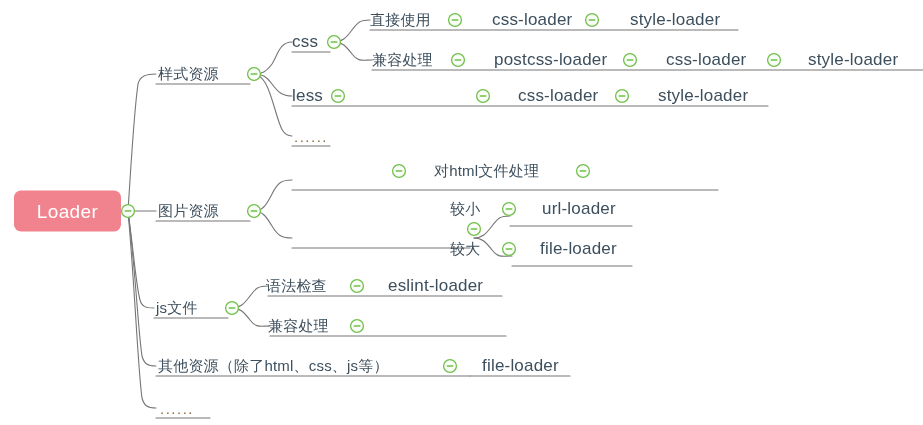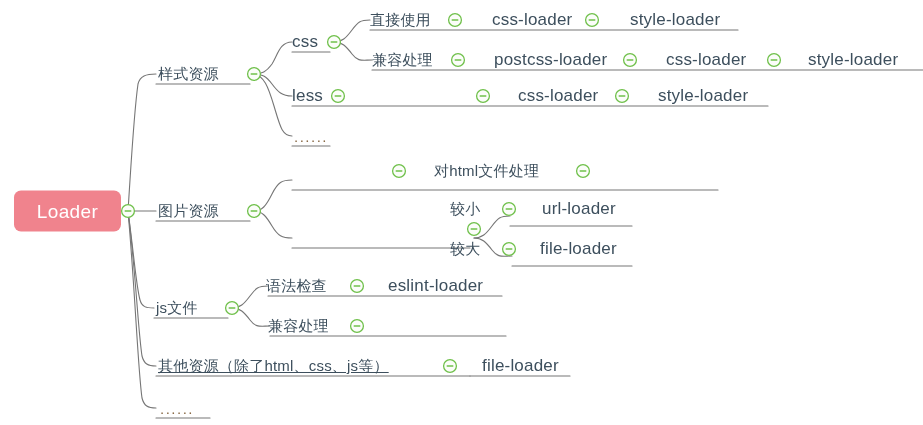--- a/index.html
+++ b/index.html
@@ -274,21 +274,21 @@
   <div class="node" style="left:388px;top:286px;">eslint-loader</div>
 
   <div class="node cn" style="left:268px;top:326px;">兼容处理</div>
   <div class="ico" style="left:357px;top:326px;">
     <svg viewBox="0 0 15 15">
         <circle cx="7.5" cy="7.5" r="6.4" fill="#fbfdf9" stroke="#6fc04a" stroke-width="1.3"></circle>
         <line x1="4.2" y1="7.5" x2="10.8" y2="7.5" stroke="#6fc04a" stroke-width="1.3"></line>
       </svg>
   </div>
 
-  <div class="node cn" style="left:158px;top:366px;text-decoration:underline;">其他资源（除了html、css、js等）</div>
+  <div class="node cn" style="left:158px;top:366px;">其他资源（除了html、css、js等）</div>
   <div class="ico" style="left:450px;top:366px;">
     <svg viewBox="0 0 15 15">
         <circle cx="7.5" cy="7.5" r="6.4" fill="#fbfdf9" stroke="#6fc04a" stroke-width="1.3"></circle>
         <line x1="4.2" y1="7.5" x2="10.8" y2="7.5" stroke="#6fc04a" stroke-width="1.3"></line>
       </svg>
   </div>
   <div class="node" style="left:482px;top:366px;">file-loader</div>
 
   <div class="ellipsis" style="left:160px;top:408px;">......</div>
 

